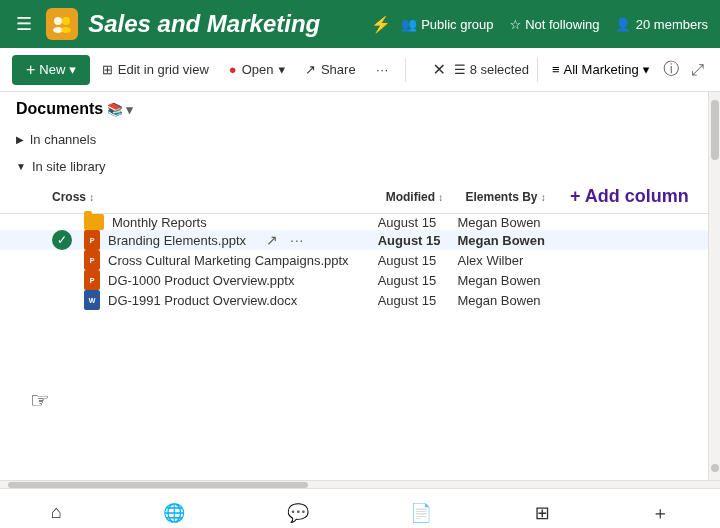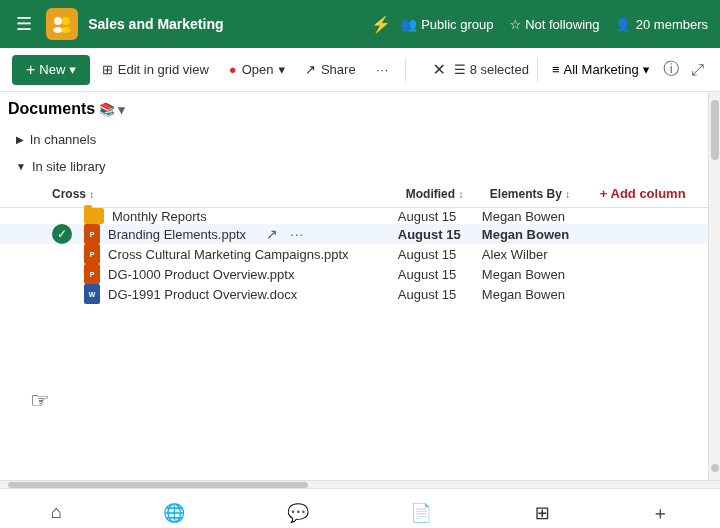--- a/index.html
+++ b/index.html
@@ -30,24 +30,25 @@
       border-radius: 6px;
       display: flex;
       align-items: center;
       justify-content: center;
       font-weight: bold;
       font-size: 14px;
       color: white;
       flex-shrink: 0;
     }
     .site-title {
-      font-size: 14px;
+      font-size: 24px;
       font-weight: 600;
       color: white;
       flex: 1;
+      font-style: italic;
     }
     .settings-icon {
       color: white;
       font-size: 16px;
       cursor: pointer;
     }
     .header-right {
       display: flex;
       align-items: center;
       gap: 16px;
@@ -140,21 +141,21 @@
       border: none;
       cursor: pointer;
       font-size: 16px;
       color: #605e5c;
       padding: 4px;
       border-radius: 2px;
     }
 
     
     .breadcrumb-bar {
-      padding: 8px 8px;
+      padding: 8px 16px;
       display: flex;
       align-items: center;
       gap: 4px;
       font-size: 16px;
       font-weight: 600;
     }
     .breadcrumb-icon {
       color: #605e5c;
       font-size: 13px;
       display: flex;
@@ -313,22 +314,22 @@
       height: 6px;
       width: 300px;
       background: #c8c6c4;
       border-radius: 3px;
       position: absolute;
       left: 8px;
       top: 1px;
     }
 
     .add-column {
-      color: #b91c1c;
-      font-size: 13px;
+      color: #4c1d95;
+      font-size: 18px;
     }
 
     .sort-icon { font-size: 10px; color: #605e5c; }
 
     
     .open-red { color: #d92c2c; }
 
     .cursor-hand {
       position: absolute;
       font-size: 22px;

